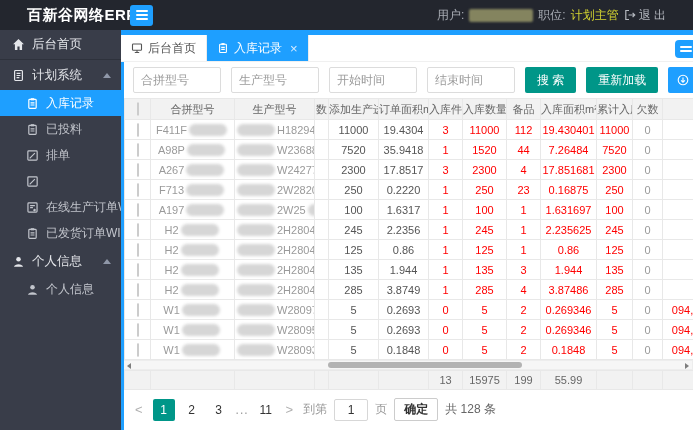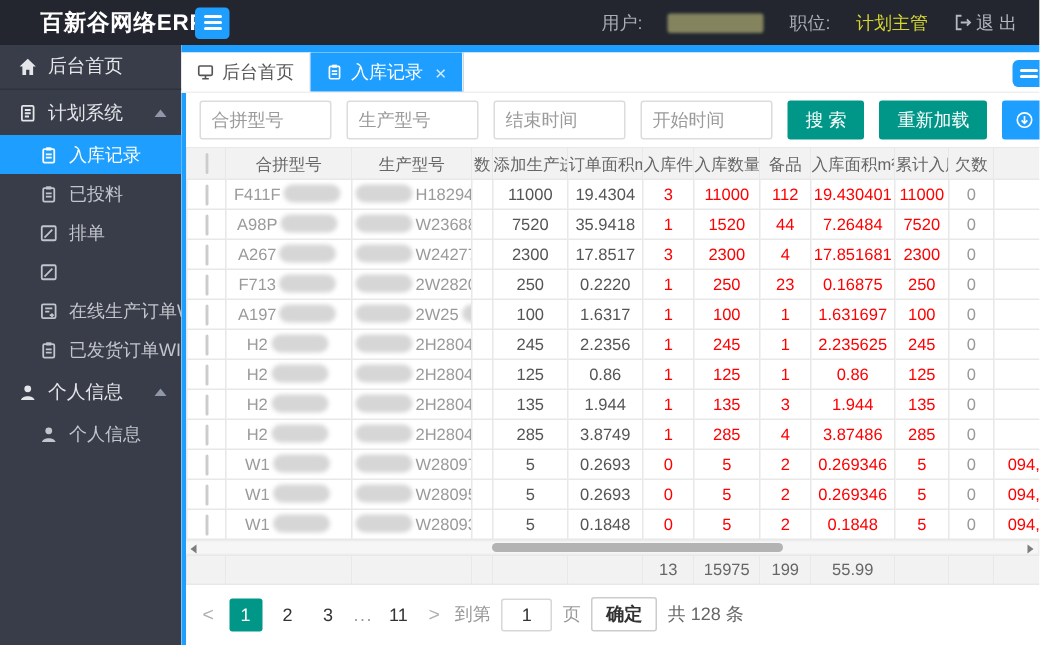--- a/index.html
+++ b/index.html
@@ -4,21 +4,21 @@
 <style>
   * { box-sizing: border-box; margin: 0; padding: 0; }
   html,body { width:693px; height:430px; overflow:hidden; font-family:"Liberation Sans","DejaVu Sans",sans-serif; background:#fff; }
   .app { position:relative; width:693px; height:430px; }
 
   
   .hdr { height:30px; background:#23262e; display:flex; align-items:center; }
   .hdr-title { width:118px; padding-left:27px; color:#fff; font-size:15px; font-weight:bold; letter-spacing:.5px; white-space:nowrap; }
   .burger { width:23px; height:21px; margin-left:12px; background:#1E9FFF; border-radius:3px; display:flex; flex-direction:column; justify-content:center; align-items:center; gap:2px; cursor:pointer; }
   .burger i { display:block; width:12px; height:2px; background:#fff; border-radius:1px; }
-  .hdr-user { margin-left:auto; display:flex; align-items:center; gap:17px; padding-right:15px; font-size:12px; color:#a9adb5; }
+  .hdr-user { margin-left:auto; display:flex; align-items:center; gap:5px; padding-right:27px; font-size:12px; color:#a9adb5; }
   .redact-user { width:64px; height:13px; background:#84845f; border-radius:2px; filter:blur(1px); }
   .pos-val { color:#d6d630; }
   .logout { display:flex; align-items:center; gap:3px; color:#b4b8bf; cursor:pointer; }
   .logout svg { display:block; }
 
   
   .layout { display:flex; height:400px; }
   .side { width:121px; background:#393D49; flex:none; overflow:hidden; }
   .sb-item { display:flex; align-items:center; gap:7px; height:26px; padding-left:12px; font-size:12px; color:#c9ccd3; cursor:pointer; position:relative; white-space:nowrap; }
   .sb-item.top { height:30px; color:#e4e6ea; font-size:12.5px; }
@@ -241,22 +241,22 @@
             <i></i>
             <i></i>
           </div>
       </div>
 
       <div class="content-body">
 
         <div class="searchbar">
           <input class="s-input" placeholder="合拼型号" style="">
           <input class="s-input" placeholder="生产型号" style="">
+          <input class="s-input" placeholder="开始时间" style="">
           <input class="s-input" placeholder="结束时间" style="">
-          <input class="s-input" placeholder="开始时间" style="">
           <button class="btn teal">搜 索</button>
           <button class="btn teal">重新加载</button>
           <button class="btn blue">
             <span class="icon">
               <svg viewBox="0 0 12 12" fill="none" stroke="#fff" stroke-width="1.1">
                   <circle cx="6" cy="6" r="4.8"></circle>
                   <path d="M6 3.4 V8 M4.1 6.3 L6 8.2 L7.9 6.3"></path>
                 </svg>
             </span>
 

